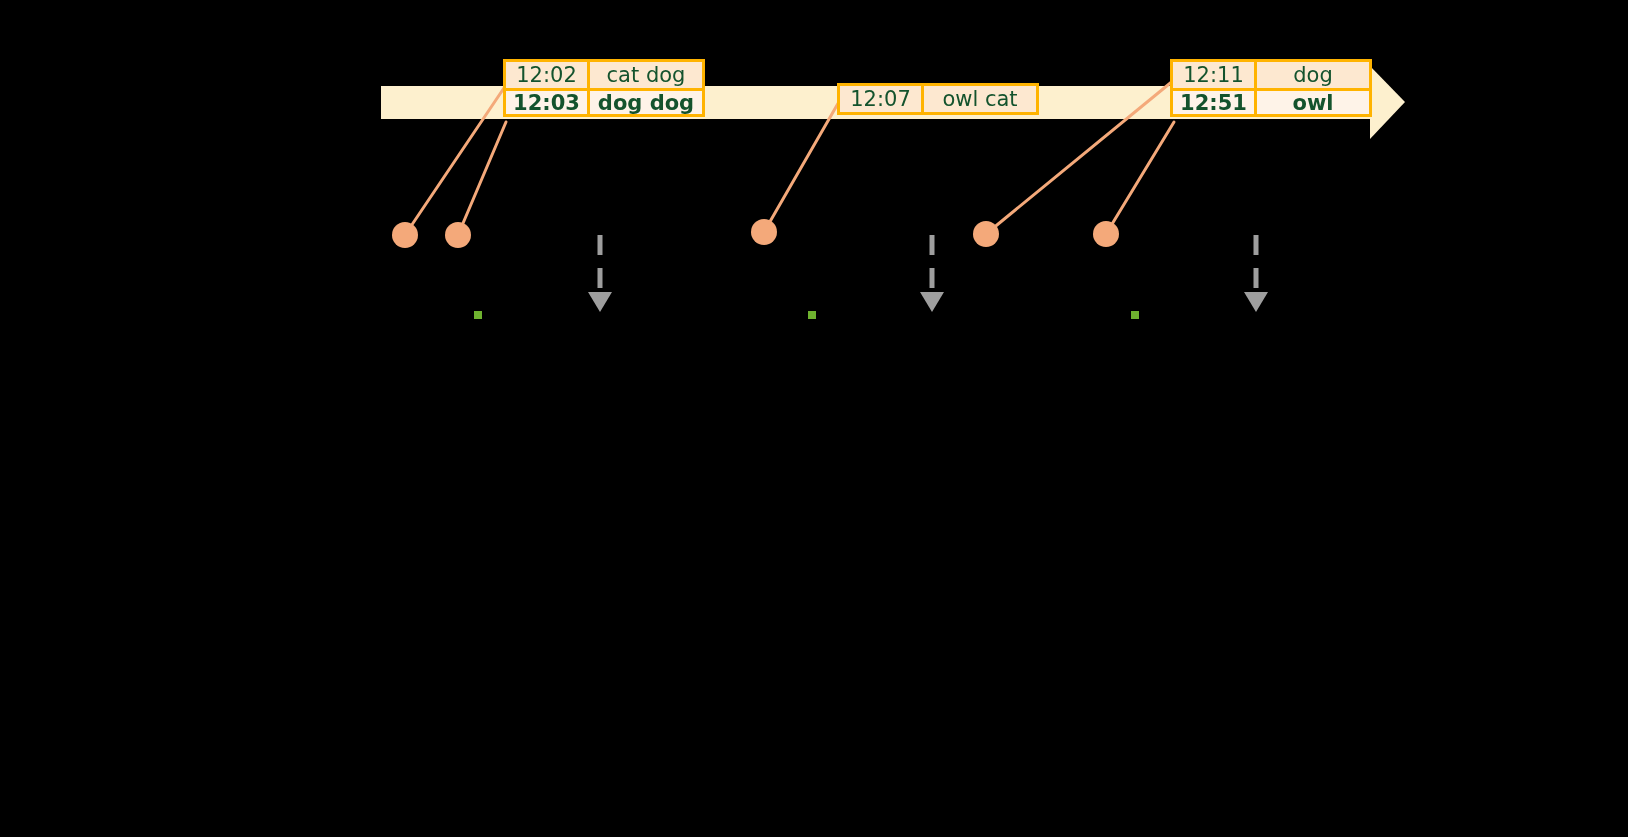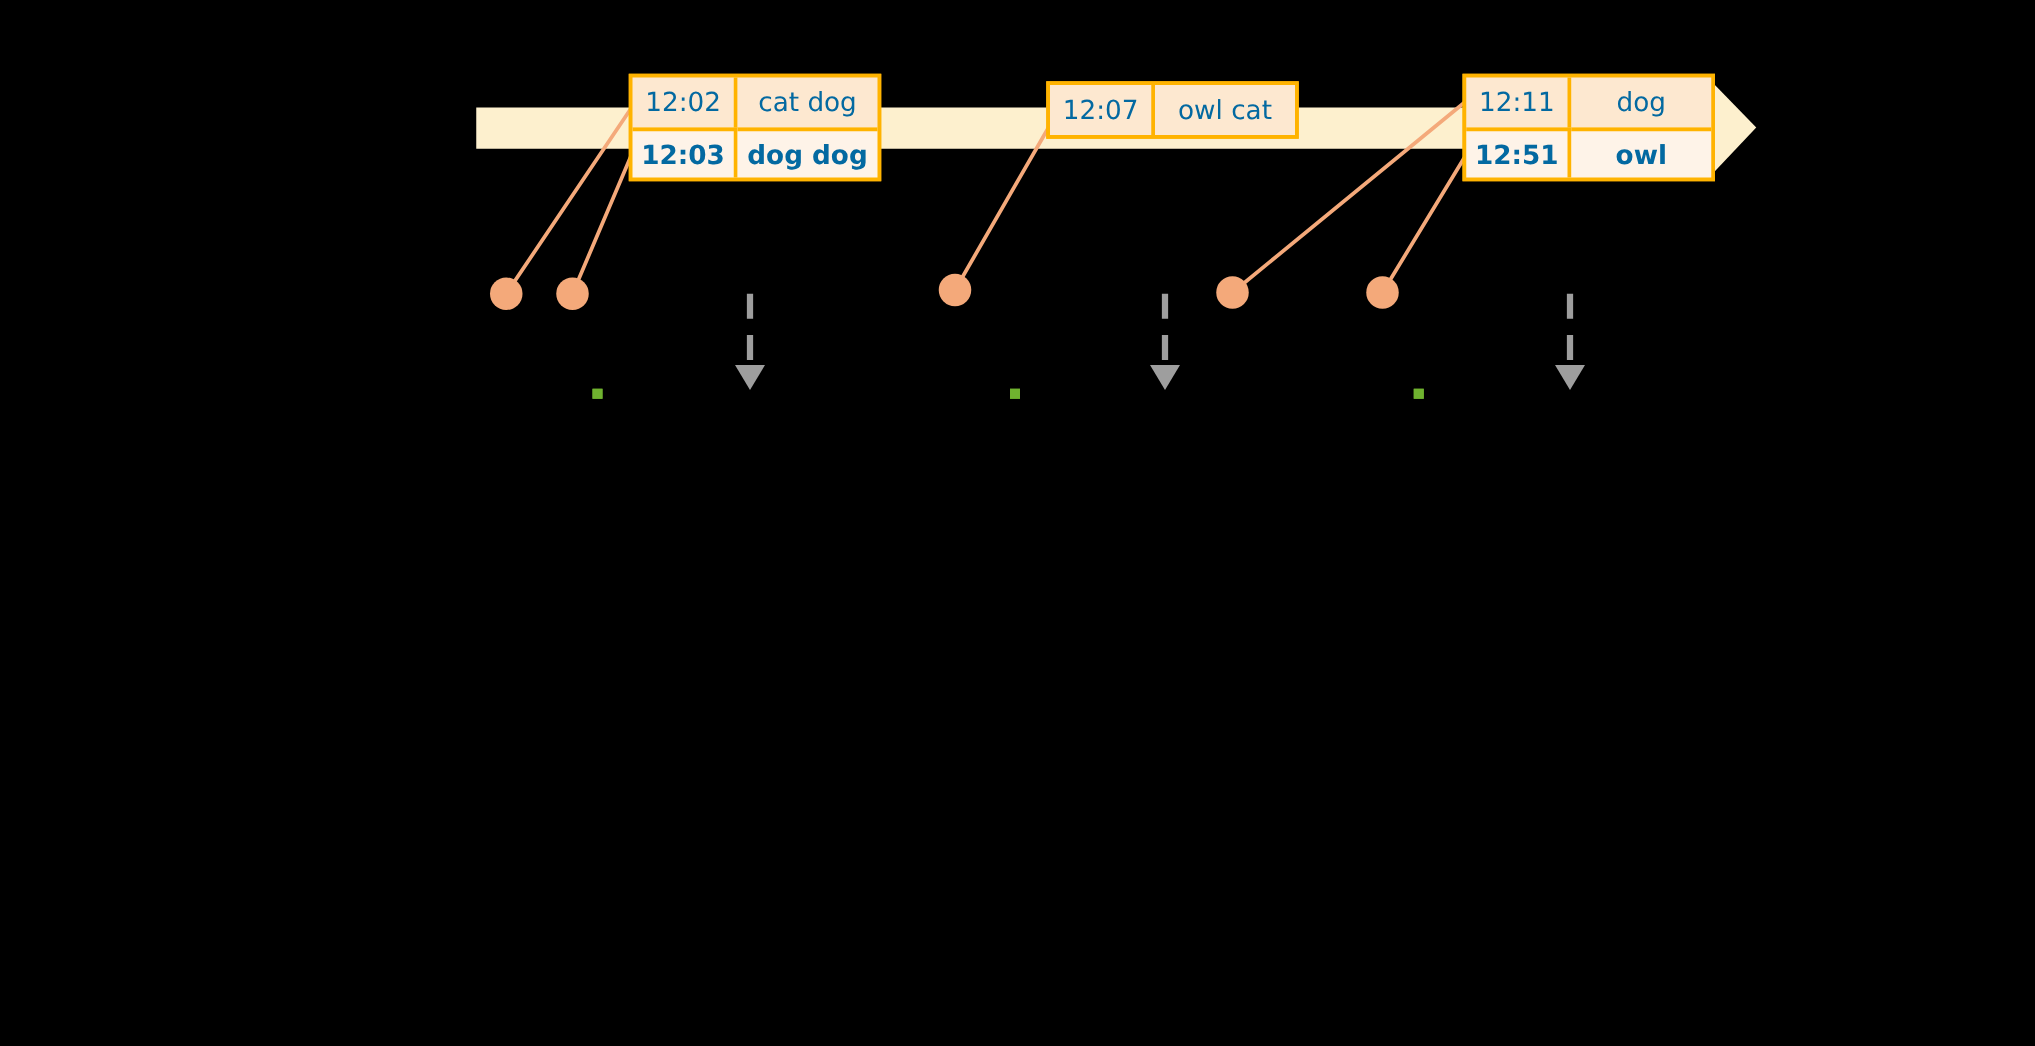--- a/index.html
+++ b/index.html
@@ -32,26 +32,26 @@
     border: 3px solid #FFB300;
     border-collapse: separate;
     background: #FFB300;
     box-sizing: border-box;
   }
   .event-row {
     display: flex;
   }
   .event-cell {
     font-size: 21px;
-    color: #0369a1;
+    color: #14532d;
     display: flex;
     align-items: center;
     justify-content: center;
     box-sizing: border-box;
-    height: 40px;
+    height: 26px;
     background: #FDE8D0;
   }
   .event-row.alt .event-cell {
     background: #FEF3E8;
     font-weight: bold;
   }
   .event-cell.time {
     width: 84px;
     border-right: 3px solid #FFB300;
   }
@@ -119,21 +119,21 @@
     <div class="event-row">
       <div class="event-cell time">12:02</div>
       <div class="event-cell words">cat dog</div>
     </div>
     <div class="event-row alt">
       <div class="event-cell time">12:03</div>
       <div class="event-cell words">dog dog</div>
     </div>
   </div>
 
-  <div class="event-table" style="left:837px; top:65px;">
+  <div class="event-table" style="left:837px; top:83px;">
     <div class="event-row">
       <div class="event-cell time">12:07</div>
       <div class="event-cell words">owl cat</div>
     </div>
   </div>
 
   <div class="event-table" style="left:1170px; top:59px;">
     <div class="event-row">
       <div class="event-cell time">12:11</div>
       <div class="event-cell words">dog</div>

